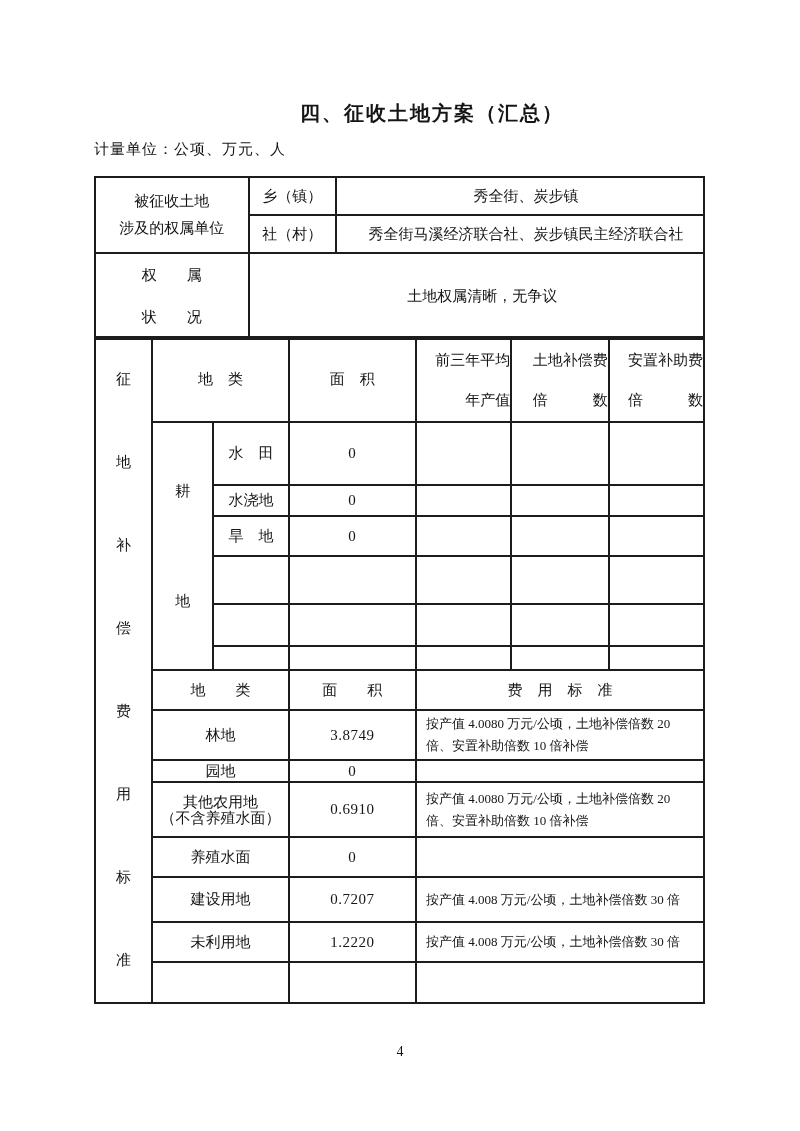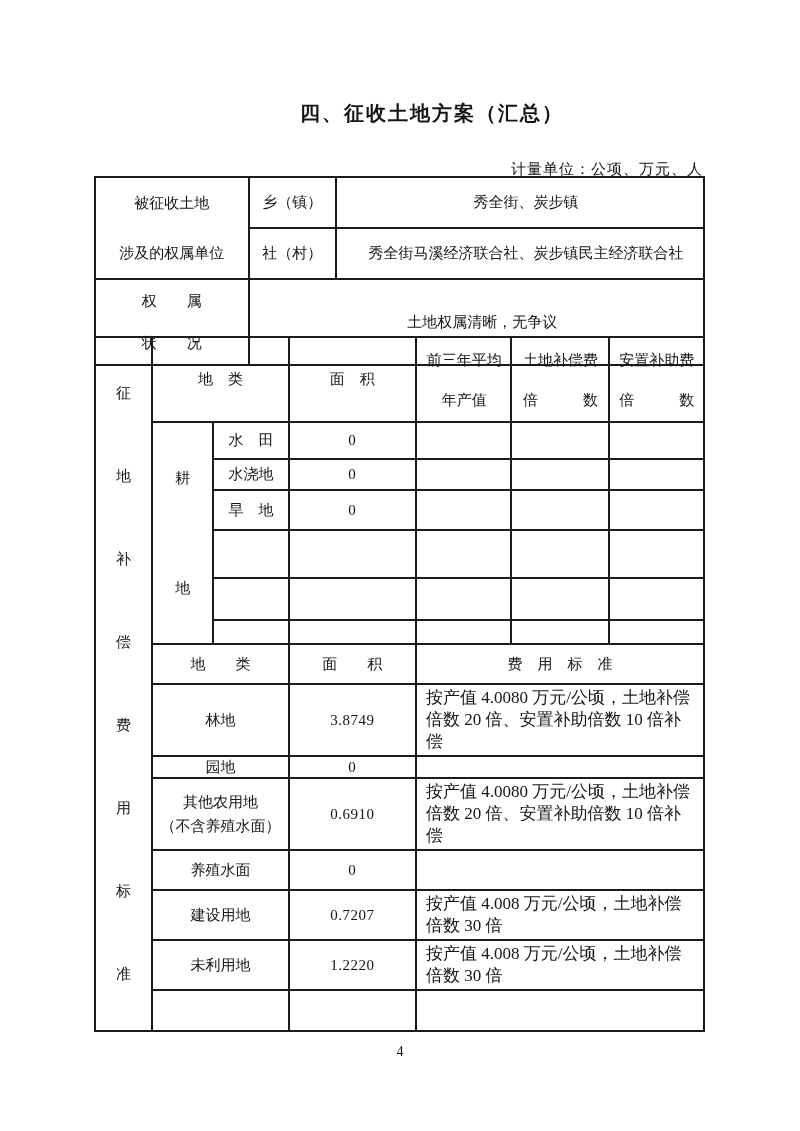--- a/index.html
+++ b/index.html
@@ -6,42 +6,42 @@
   .page {
     position:relative; width:800px; height:1131px; margin:0 auto;
     background:#ffffff; color:#151515;
     font-family:"Liberation Serif","DejaVu Serif",serif;
   }
   .doc-title {
     position:absolute; top:100px; left:0; width:800px;
     text-align:center; font-size:20px; font-weight:bold; letter-spacing:2px;padding-left:32px;
   }
   .unit-note {
-    position:absolute; top:160px; left:94px; width:609px;
-    text-align:right; font-size:15px; letter-spacing:1px;
+    position:absolute; top:140px; left:94px; width:609px;
+    font-size:15px; letter-spacing:1px;
   }
   table { border-collapse:collapse; table-layout:fixed; position:absolute; left:94px; }
   #ownership-table { top:176px; width:611px; }
   #compensation-table { top:336px; width:611px; }
   td {
     border:2px solid #1c1c1c; text-align:center; vertical-align:middle;
     font-size:15px; padding:0; word-break:break-all;
   }
   tr.h38{height:38px} tr.h84{height:84px} tr.h85{height:85px}
   tr.h35{height:35px} tr.h43{height:29px} tr.h37{height:37px}
   tr.h45{height:45px} tr.h40{height:40px} tr.h39{height:22px}
   tr.h46{height:46px} tr.h55{height:55px} tr.h41{height:41px}
-  .lbl2  { white-space:pre; line-height:50px; }
+  .lbl2  { white-space:pre; line-height:27px; }
   .lbl3  { white-space:pre; line-height:42px;margin-left:27px; }
   .vert  { white-space:pre; line-height:83px; }
   .vert2 { white-space:pre; line-height:110px; }
-  .hdr2  { white-space:pre; line-height:40px; text-align:center; padding-left:1px; }
+  .hdr2  { white-space:pre; line-height:40px; text-align:right; padding-left:1px; }
   .val   { text-align:center; padding-left:12px; }
-  .std   { text-align:left; padding:2px 9px; line-height:22px; font-size:17px; }
-  .name2 { white-space:pre; line-height:24px; }
+  .std   { text-align:left; padding:2px 9px; line-height:22px; font-size:13px; }
+  .name2 { white-space:pre; line-height:16px; }
   .num   { letter-spacing:0.5px; }
   .page-number {
     position:absolute; top:1044px; left:0; width:800px;
     text-align:center; font-size:14px;
   }
 </style>
 </head>
 <body>
 
 <div class="page">

